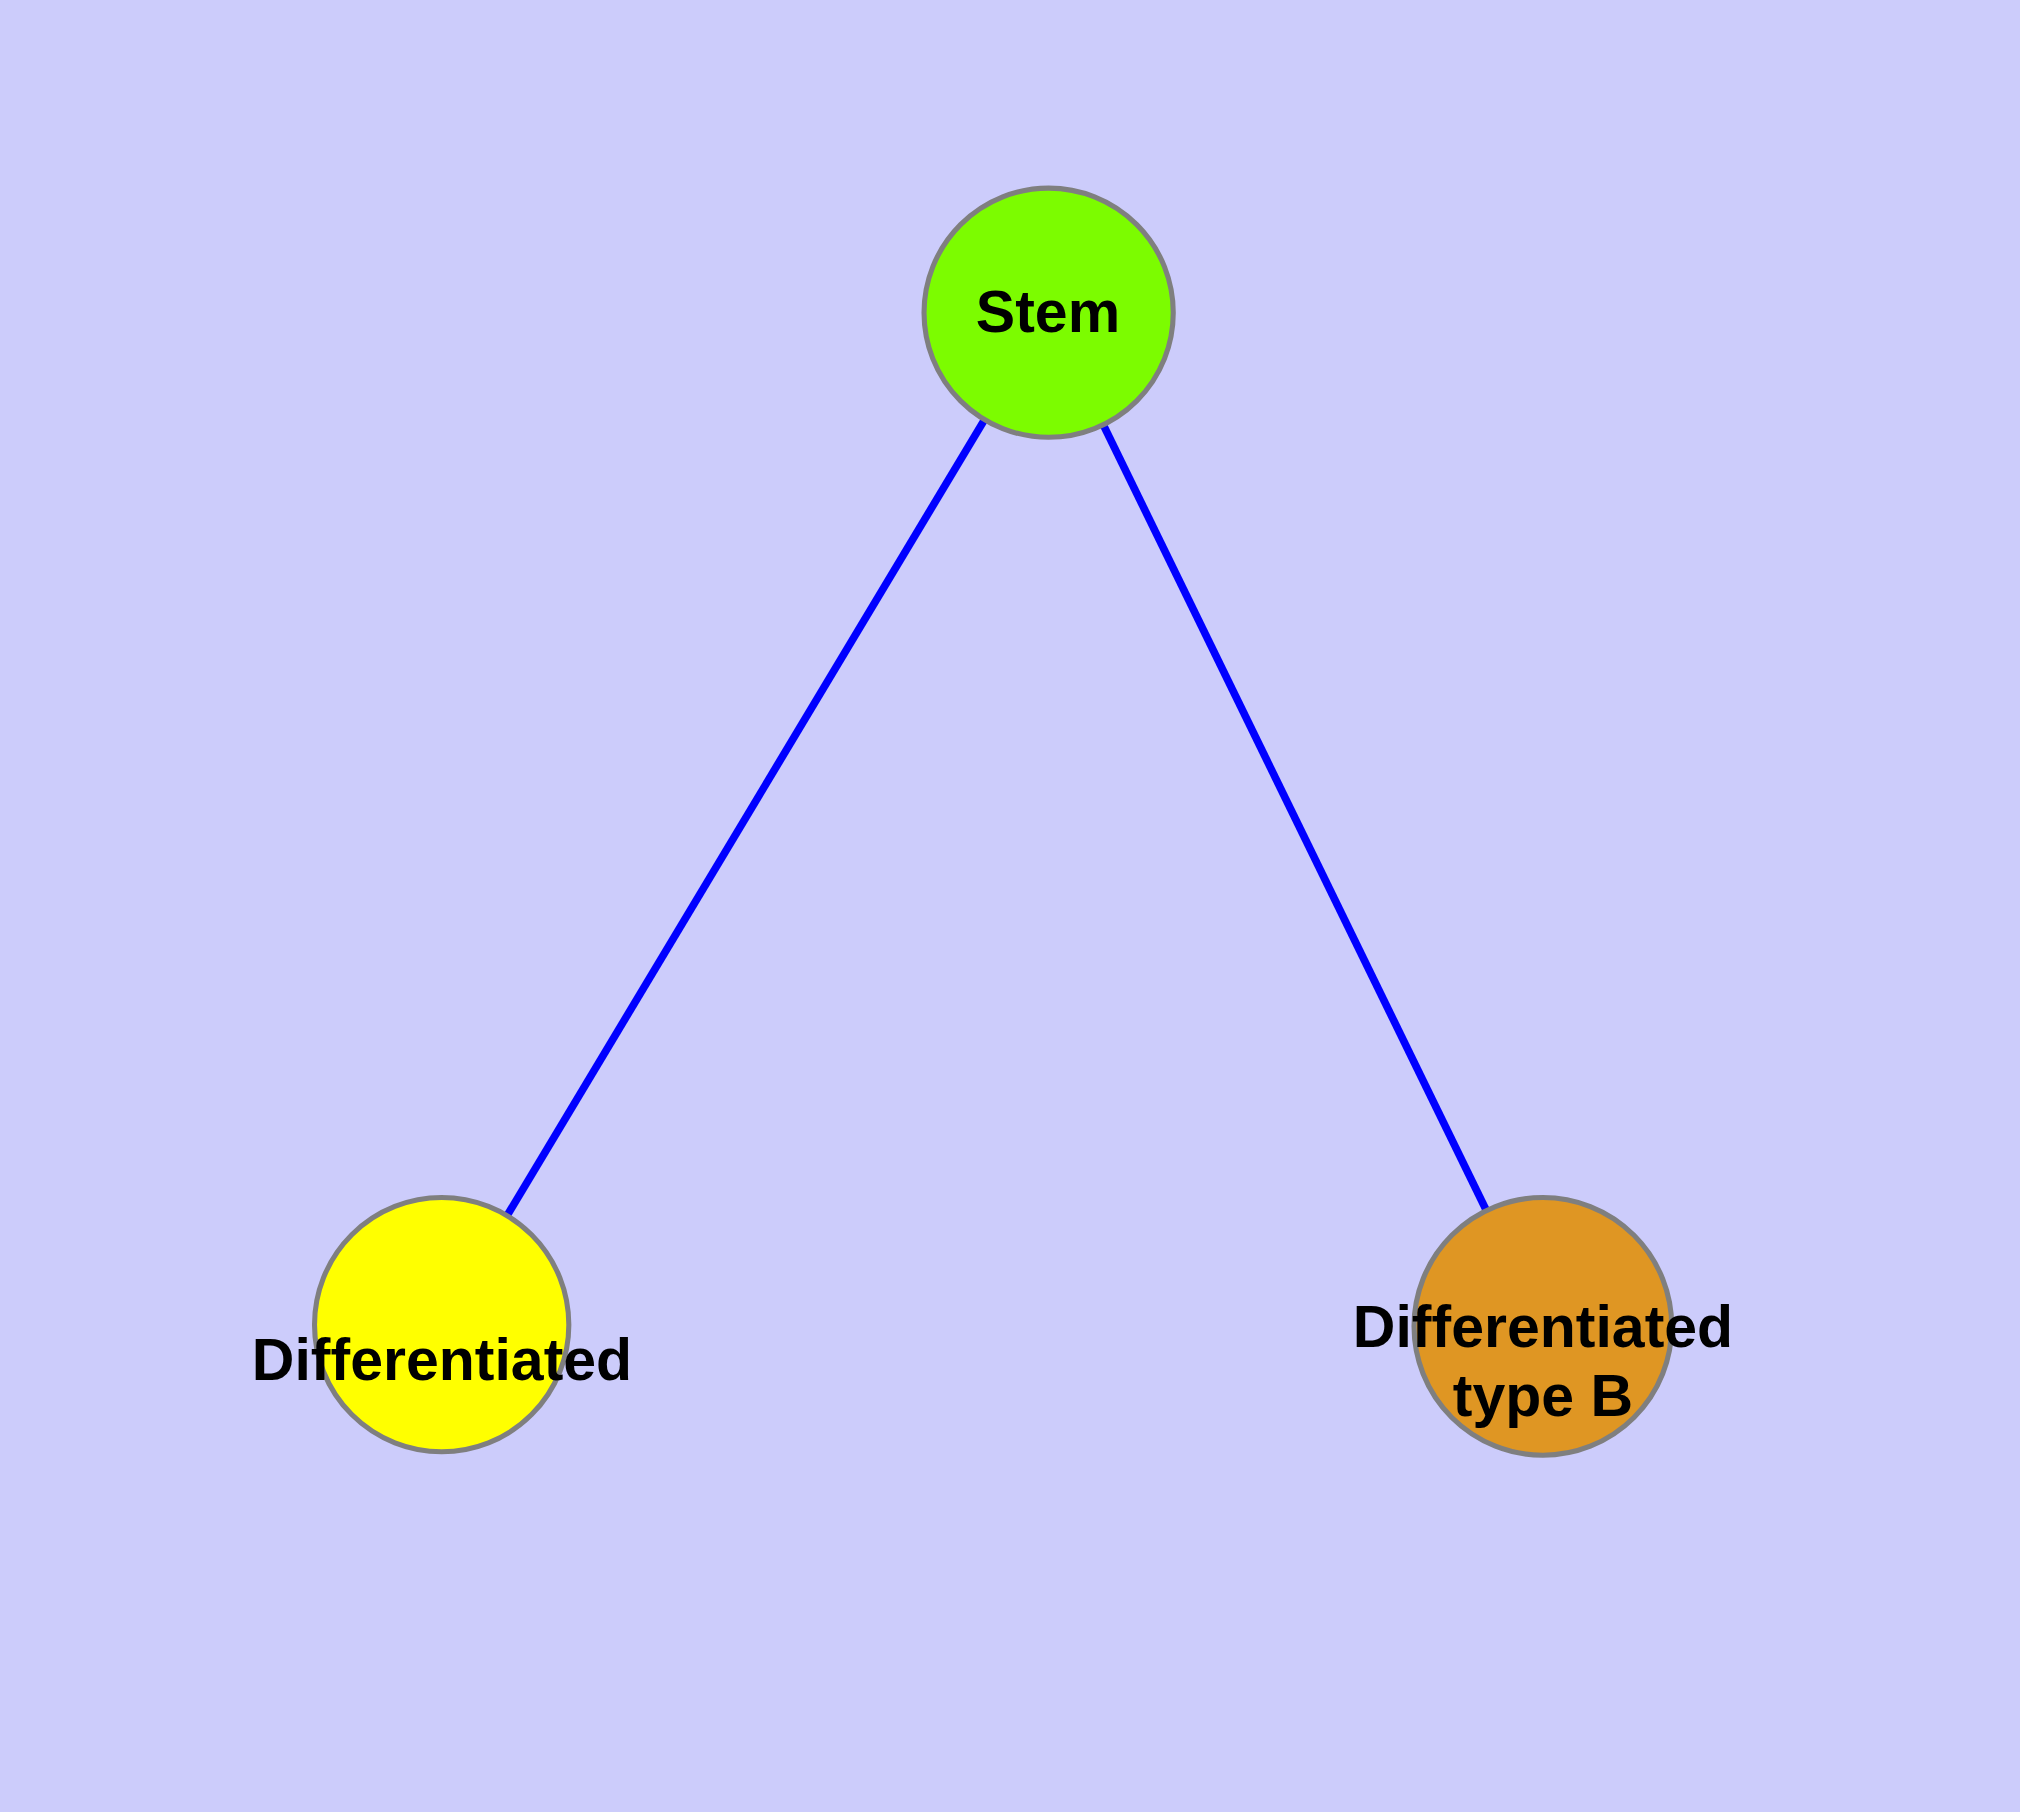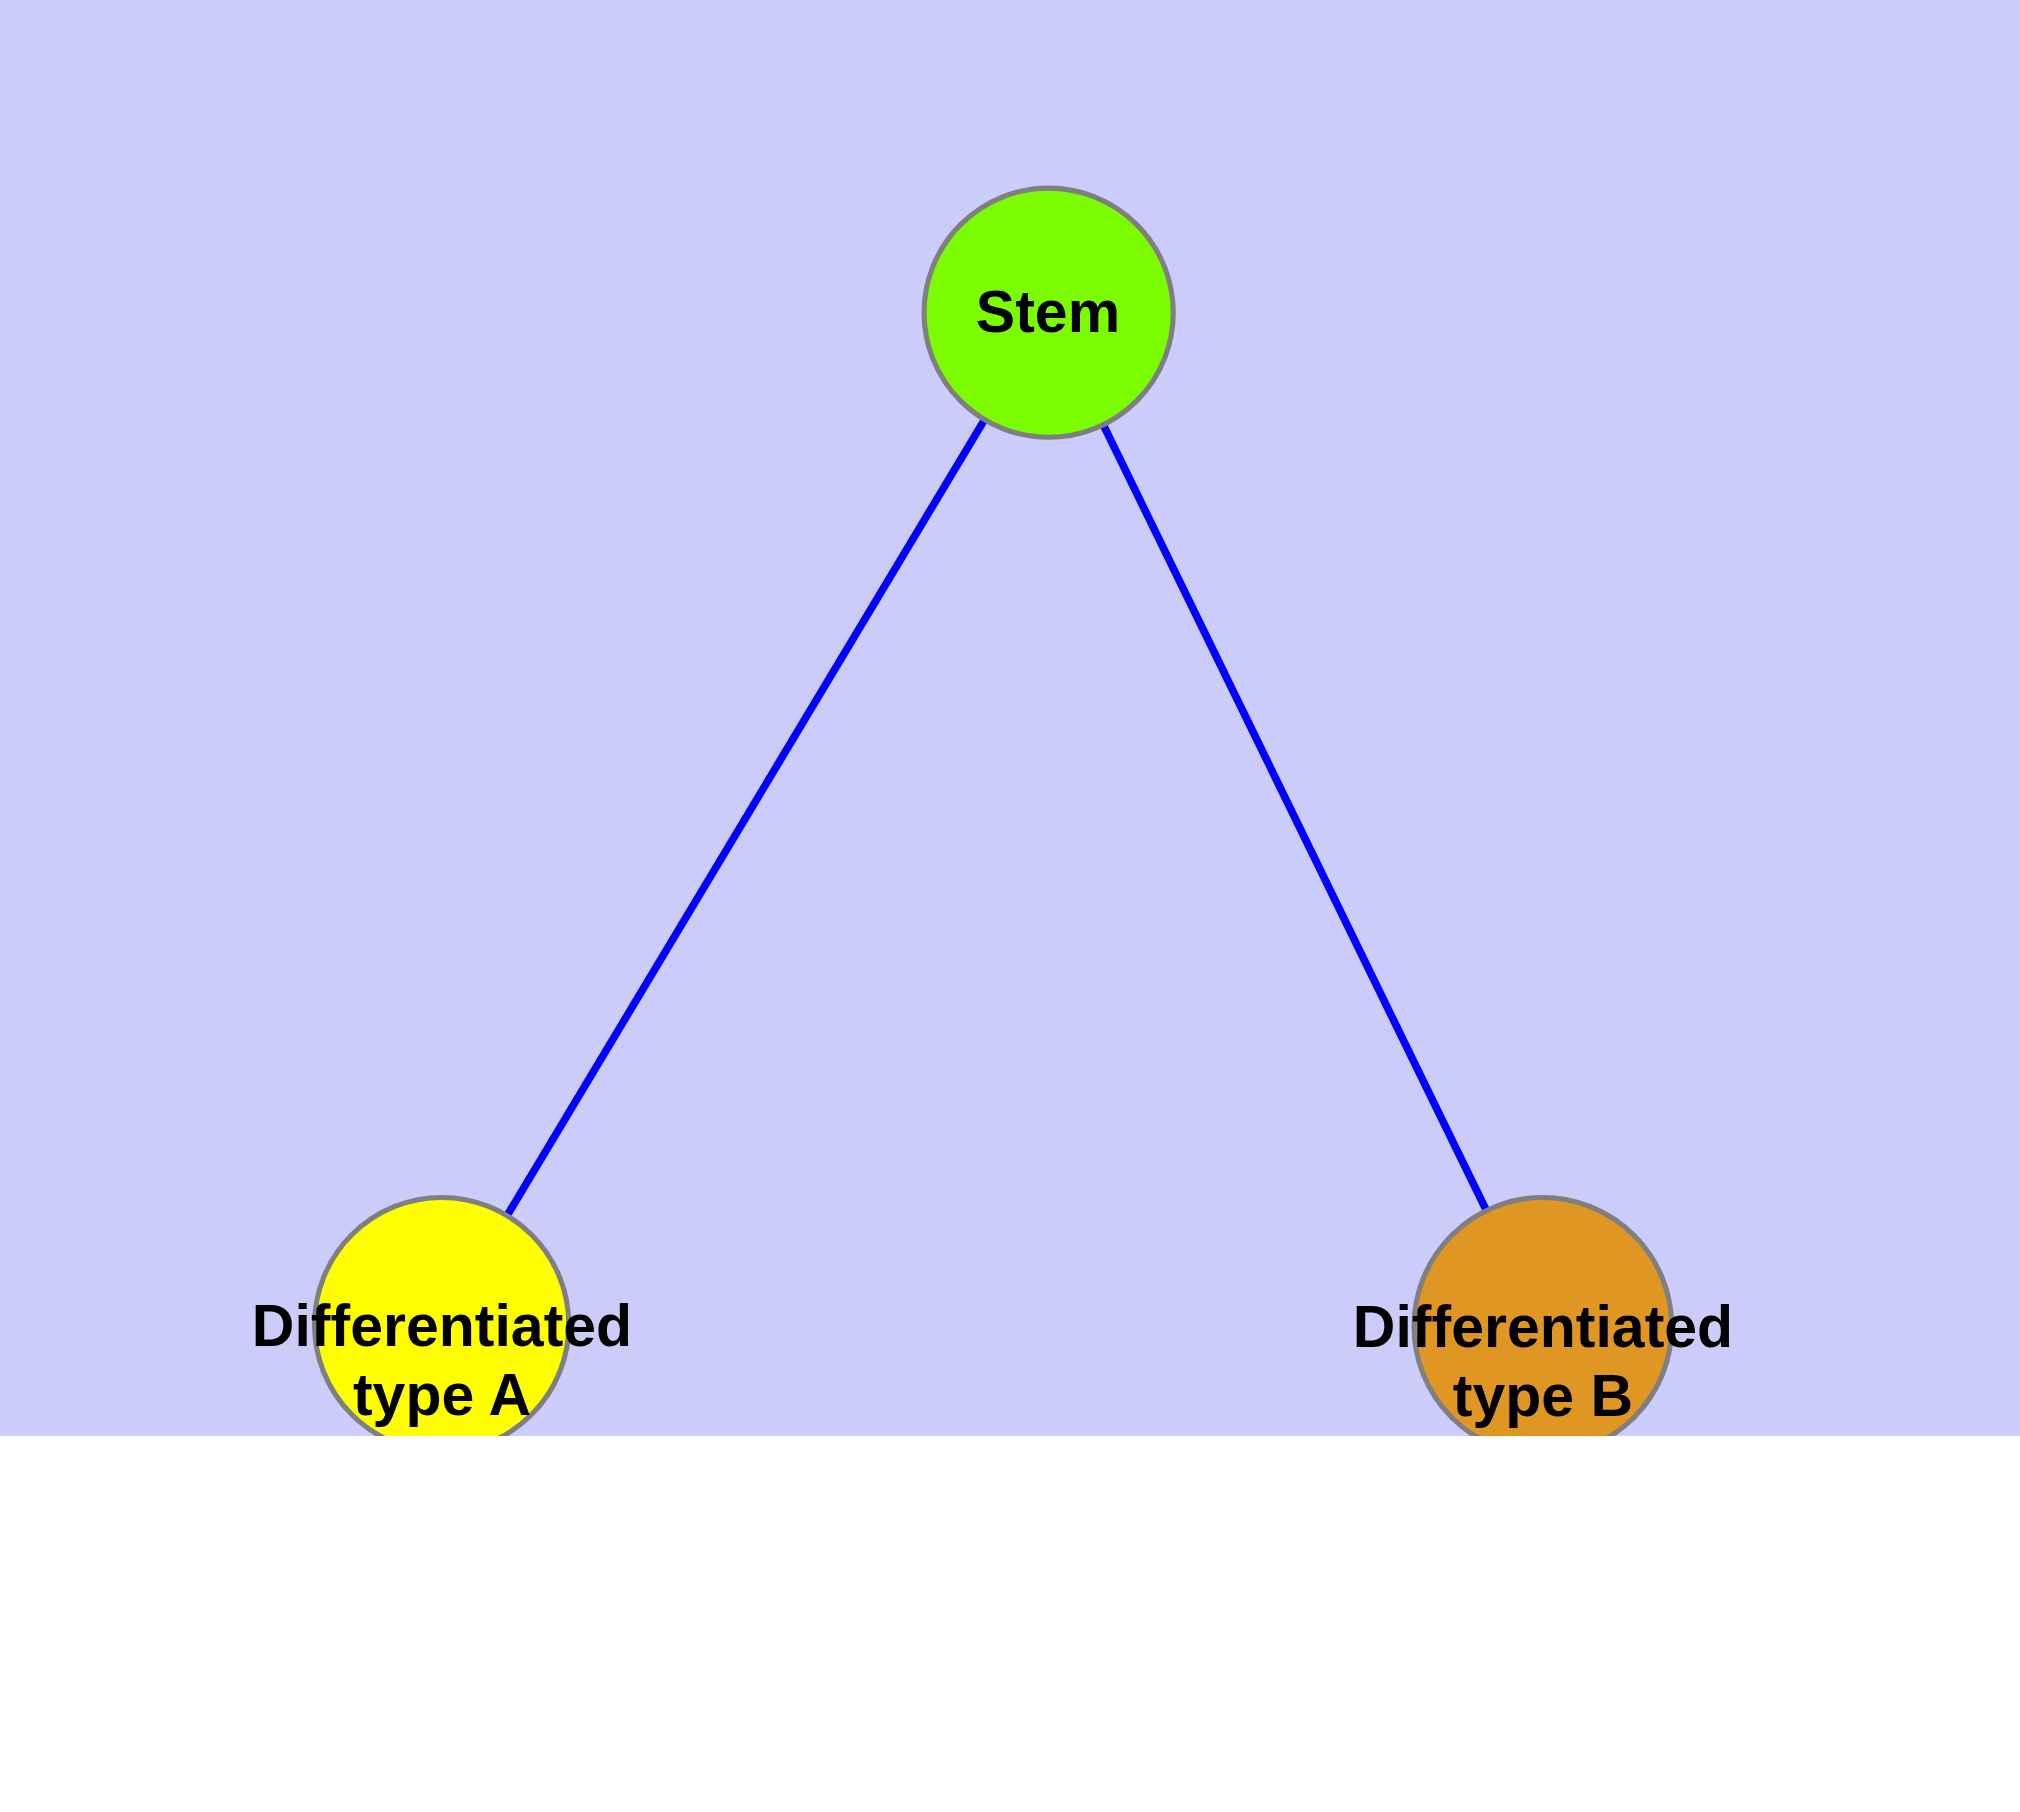--- a/index.html
+++ b/index.html
@@ -43,36 +43,36 @@
     font-size: 59px;
   }
   .node-label.double {
     font-size: 59px;
     margin-top: 36px;
   }
 </style>
 </head>
 <body>
 
-<div id="canvas" style="width: 2021px; height: 1436px;">
+<div id="canvas" style="width: 2021px; height: 1812px;">
 
   <div id="bg-rect" style="background: rgb(204, 204, 251);"></div>
 
   <svg id="graph-svg" viewBox="0 0 2384 2138" preserveAspectRatio="none" aria-hidden="true" style="width: 2021px; height: 1812px;">
     <g id="edge-layer">
         <line x1="1237" y1="369" x2="521" y2="1563" stroke="#0000FF" stroke-width="9" stroke-linecap="butt"></line>
         <line x1="1237" y1="369" x2="1820" y2="1565" stroke="#0000FF" stroke-width="9" stroke-linecap="butt"></line>
       </g>
     <g id="node-layer">
         <circle cx="1237" cy="369" r="147" fill="#7CFC00" stroke="#7F7F7F" stroke-width="6"></circle>
         <circle cx="521" cy="1563" r="150" fill="#FFFF00" stroke="#7F7F7F" stroke-width="6"></circle>
         <circle cx="1820" cy="1565" r="152" fill="#DF9623" stroke="#7F7F7F" stroke-width="6"></circle>
       </g>
   </svg>
 
   <div id="label-layer">
       <div class="node-label single" style="left: 1048px; top: 313px; font-size: 59px;"><div>Stem</div></div>
-      <div class="node-label double" style="left: 442px; top: 1325px; font-size: 59px;"><div>Differentiated</div><div>type A</div></div>
+      <div class="node-label double" style="left: 442px; top: 1325px; font-size: 59px;"><div>Differentiated</div></div>
       <div class="node-label double" style="left: 1543px; top: 1326px; font-size: 59px;"><div>Differentiated</div><div>type B</div></div>
     </div>
 
 </div>
 
 
 </body></html>

